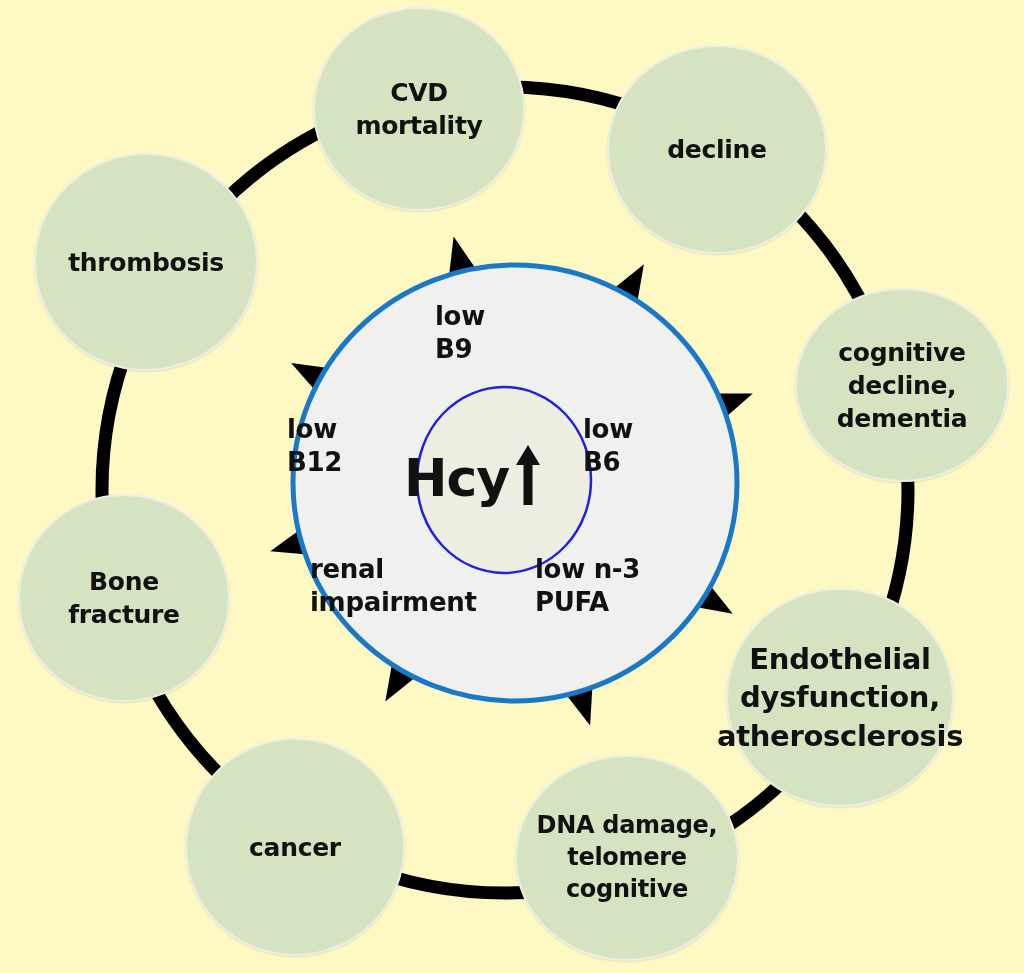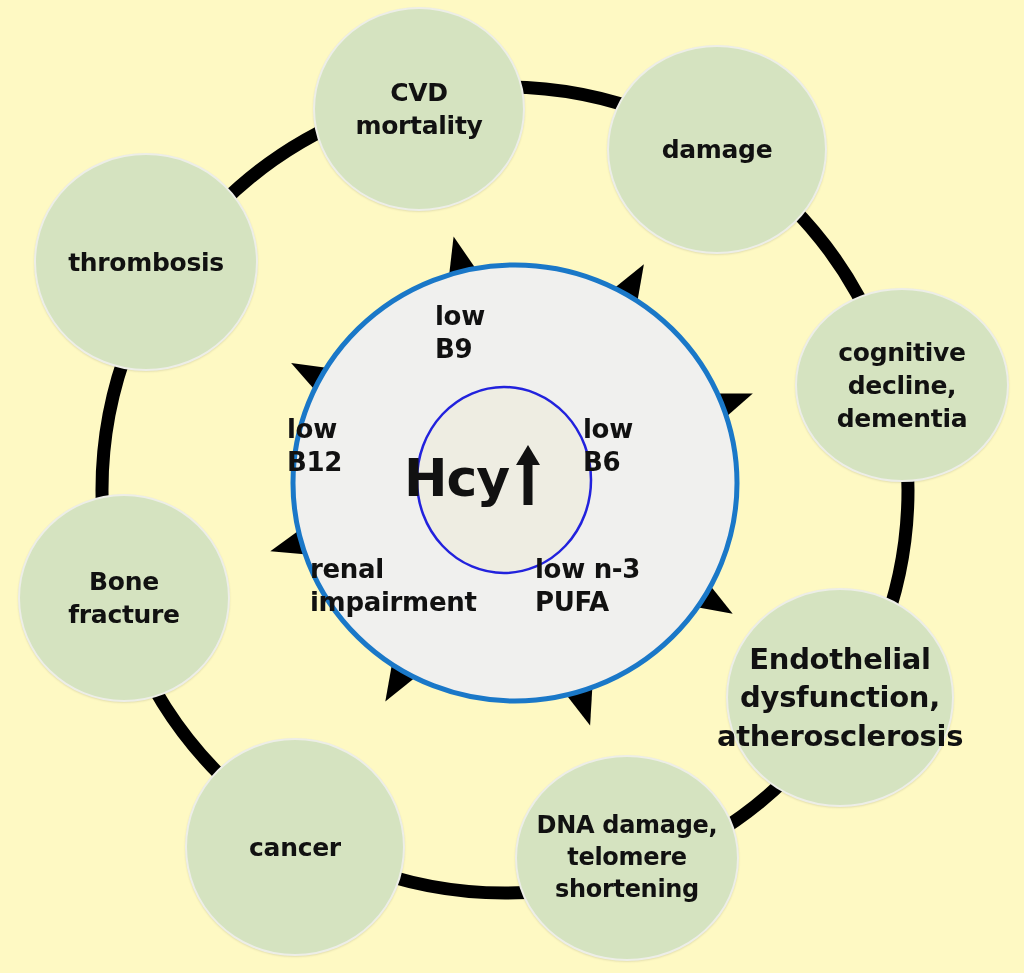--- a/index.html
+++ b/index.html
@@ -102,36 +102,36 @@
     <ellipse cx="515" cy="483" rx="222" ry="218" fill="#f0f0ee" stroke="#1a78c8" stroke-width="5"></ellipse>
 
     <ellipse cx="504" cy="480" rx="87" ry="93" fill="#eeede2" stroke="#2222dd" stroke-width="2.5"></ellipse>
   </svg>
 
   <div class="node node-cvd">
     <span>CVD
 mortality</span>
   </div>
   <div class="node node-stroke">
-    <span>damage</span>
+    <span>decline</span>
   </div>
   <div class="node node-cognitive">
     <span>cognitive
 decline,
 dementia</span>
   </div>
   <div class="node node-endothelial">
     <span>Endothelial
 dysfunction,
 atherosclerosis</span>
   </div>
   <div class="node node-dna">
     <span>DNA damage,
 telomere
-shortening</span>
+cognitive</span>
   </div>
   <div class="node node-cancer">
     <span>cancer</span>
   </div>
   <div class="node node-bone">
     <span>Bone
 fracture</span>
   </div>
   <div class="node node-thrombosis">
     <span>thrombosis</span>

